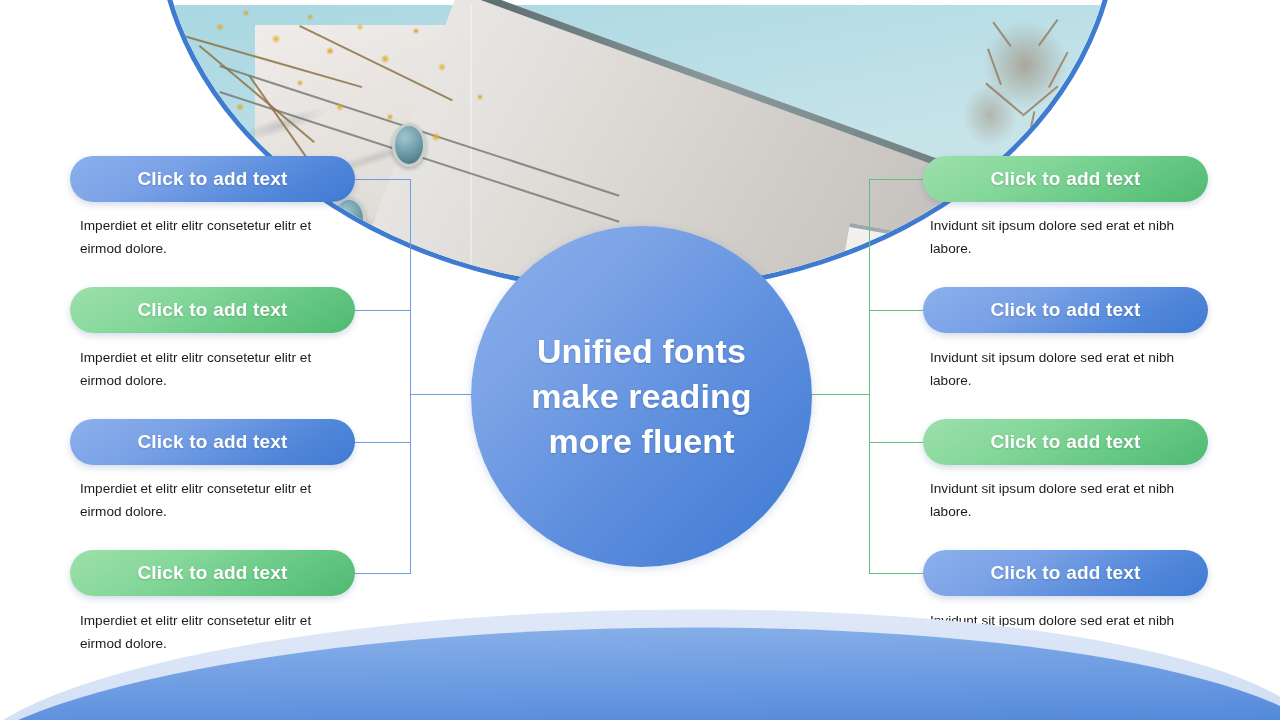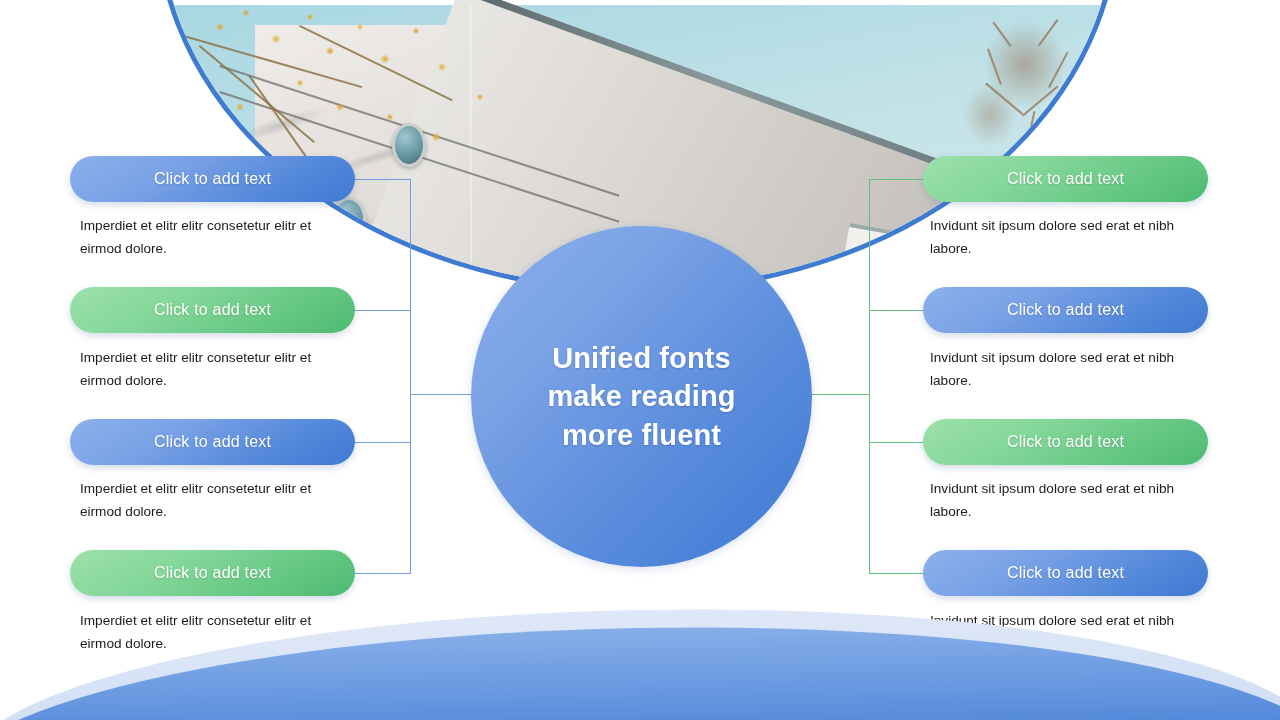--- a/index.html
+++ b/index.html
@@ -123,21 +123,21 @@
     left:471px; top:226px;
     width:341px; height:341px;
     border-radius:50%;
     background:linear-gradient(135deg,#8aaeea 0%,#7ba3e6 28%,#5b8ddd 62%,#3d79d3 100%);
     z-index:6;
     display:flex; align-items:center; justify-content:center;
     box-shadow:0 2px 10px rgba(40,80,150,.18);
   }
   .center-text {
     color:#fff;
-    font-size:29px;
+    font-size:34px;
     font-weight:bold;
     line-height:1.32;
     text-align:center;
     text-shadow:0 1px 2px rgba(0,0,0,.18);
     white-space:pre-line;
     letter-spacing:.1px;
   }
 
   
   .bracket { position:absolute; z-index:3; }
@@ -149,21 +149,21 @@
     position:absolute;
     width:285px; height:46px;
     border-radius:23px;
     display:flex; align-items:center; justify-content:center;
     z-index:7;
     box-shadow:0 3px 7px rgba(60,90,150,.22);
   }
   .pill.blue  { background:linear-gradient(150deg,#8cb0ec 0%,#79a1e6 35%,#5388da 72%,#3f7ad2 100%); }
   .pill.green { background:linear-gradient(150deg,#9ce0ab 0%,#85d79a 35%,#64c782 72%,#4fba71 100%); }
   .pill span {
-    color:#fff; font-size:16px; font-weight:normal;
+    color:#fff; font-size:19px; font-weight:bold;
     text-shadow:0 1px 2px rgba(0,0,0,.16);
     letter-spacing:.2px;
     text-align:center;
   }
 
   
   .desc {
     position:absolute;
     width:262px;
     font-size:13.6px;

